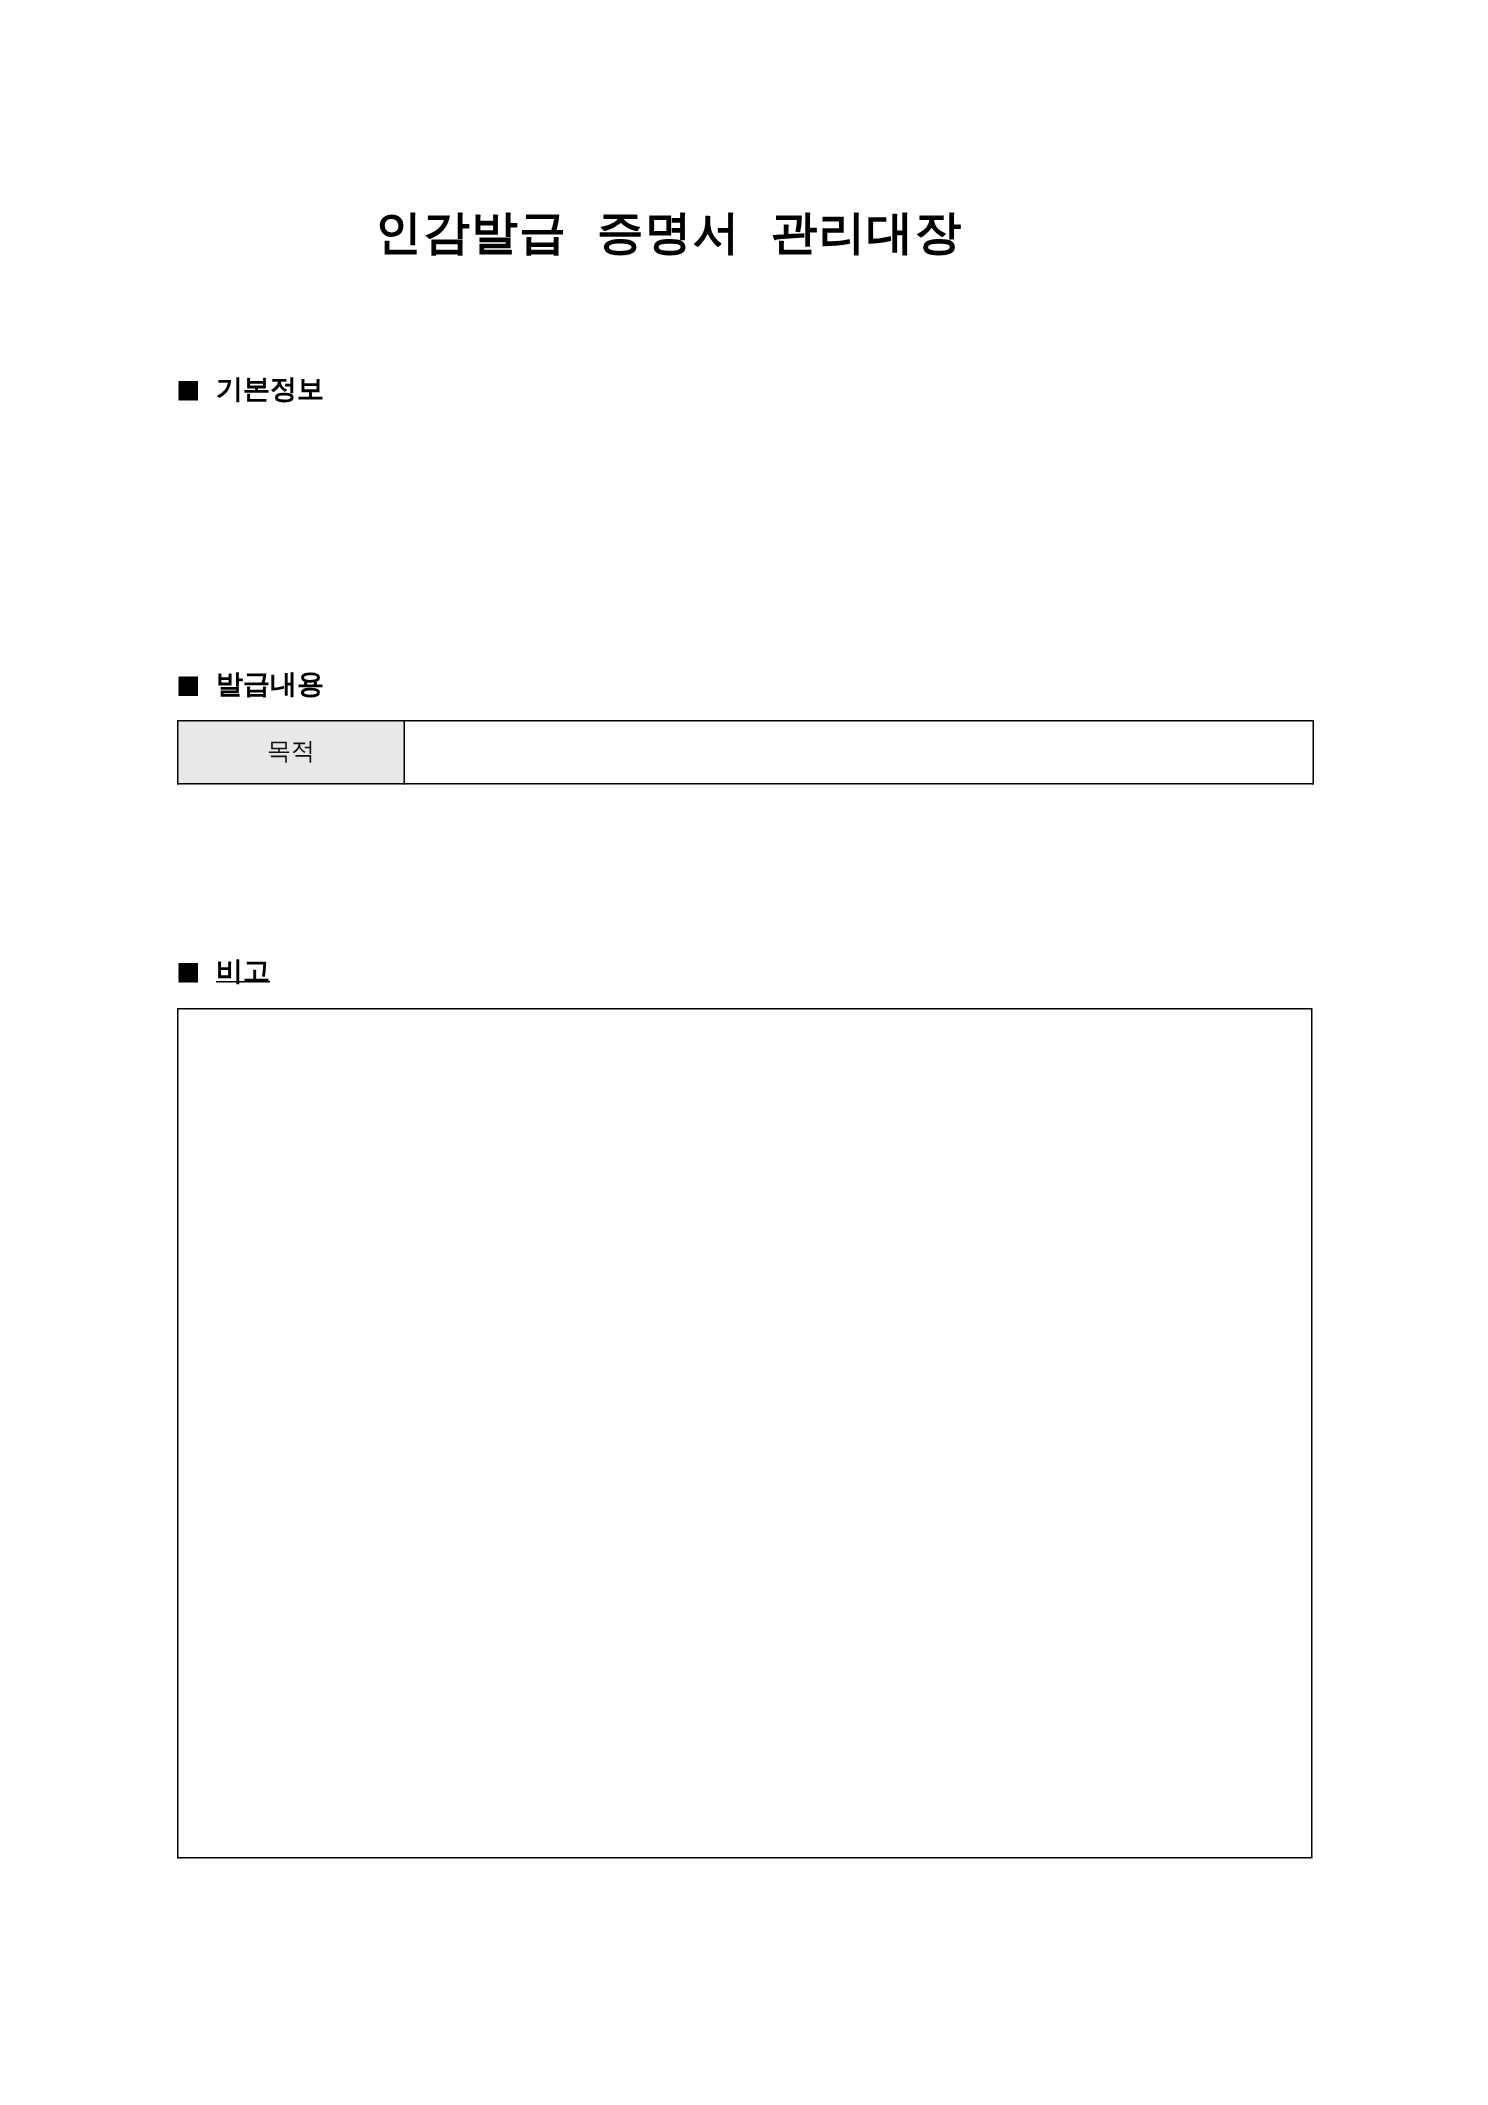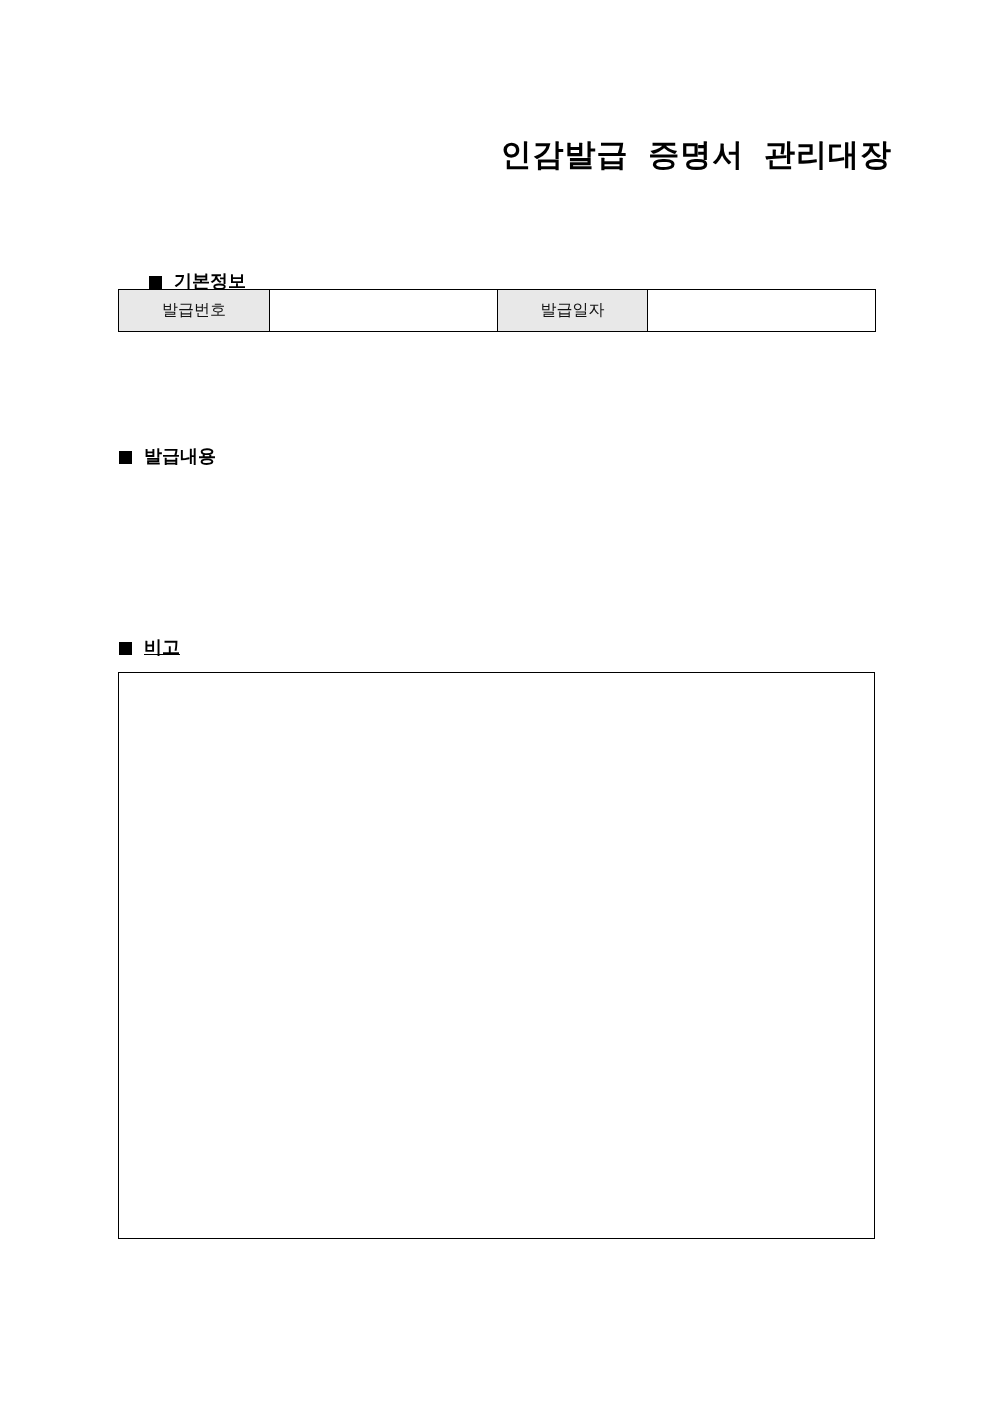--- a/index.html
+++ b/index.html
@@ -1,61 +1,59 @@
 <!DOCTYPE html>
 <html><head>
 <meta charset="utf-8">
 <style>
   html, body { margin: 0; padding: 0; background: #ffffff; }
   body { width: 992px; height: 1403px; position: relative; font-family: "DejaVu Sans", sans-serif; color: #000; }
-  .title { position: absolute; top: 134px; left: 0; width: 892px; text-align: right; font-size: 31px; font-weight: bold; letter-spacing: 1px; word-spacing: 8px; }
+  .title { position: absolute; top: 134px; left: 0; width: 892px; text-align: center; font-size: 31px; font-weight: bold; letter-spacing: 1px; word-spacing: 8px; }
   .section-heading { position: absolute; left: 119px; font-size: 18px; font-weight: bold; display: flex; align-items: center; }
   .section-heading .sq { display: inline-block; width: 13px; height: 13px; background: #000; margin-right: 12px; margin-top: 2px; }
   table.form { position: absolute; left: 118px; width: 757px; border-collapse: collapse; table-layout: fixed; }
   table.form td { border: 1px solid #000; height: 41px; padding: 0; font-size: 16px; text-align: center; vertical-align: middle; }
   table.form td.label { background: #e8e8e8; color: #111; }
   table.form td.value { background: #fff; }
   .remarks-box { position: absolute; left: 118px; top: 672px; width: 755px; height: 565px; border: 1px solid #000; }
 </style>
 </head>
 <body>
 
 <div class="title">인감발급 증명서 관리대장</div>
 
-<div class="section-heading" style="top:269px;margin-left:30px;">
+<div class="section-heading" style="top:247px;">
   <span class="sq"></span>
   <span>기본정보</span>
 </div>
 <table class="form" style="top:289px;">
   <colgroup>
       <col style="width:151px">
       <col style="width:228px">
       <col style="width:150px">
       <col style="width:228px">
     </colgroup>
   <tbody>
-      <tr>
-    <td class="label">발급번호</td>
-    <td class="value"></td>
-    <td class="label">발급일자</td>
-    <td class="value"></td>
-  </tr>
 </tbody>
   </table>
 
 <div class="section-heading" style="top:444px;">
   <span class="sq"></span>
   <span>발급내용</span>
 </div>
 <table class="form" style="top:480px;">
   <colgroup>
       <col style="width:151px">
       <col style="width:606px">
     </colgroup>
   <tbody>
+      <tr>
+    <td class="label">목적</td>
+    <td class="value"></td>
+  </tr>
 </tbody>
   </table>
 
 <div class="section-heading" style="top:635px;text-decoration:underline;">
   <span class="sq"></span>
   <span>비고</span>
 </div>
 <div class="remarks-box"></div>
 
 </body></html>

